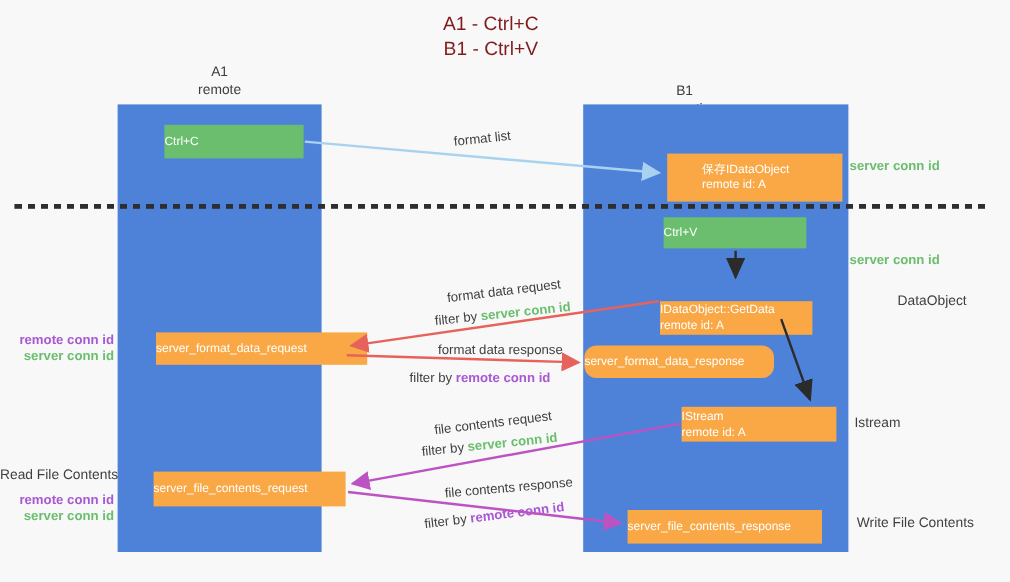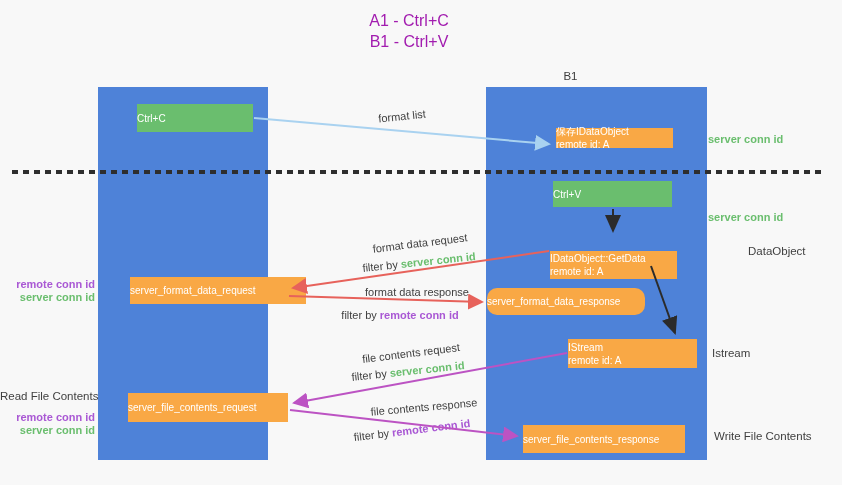--- a/index.html
+++ b/index.html
@@ -12,21 +12,21 @@
     --purpletext:#a958d4;
     --greentext:#6abe6e;
     --dark:#3f3f3f;
     --bg:#f8f8f8;
   }
   html,body{margin:0;padding:0;}
   body{font-family:"Liberation Sans", sans-serif;}
   .stage{position:relative;width:842px;height:485px;background:var(--bg);overflow:hidden;}
 
   .title{position:absolute;left:409px;top:10px;transform:translateX(-50%);
-    text-align:center;font-size:16px;line-height:21px;color:#a21caf;white-space:nowrap;}
+    text-align:center;font-size:16px;line-height:21px;color:#7f1d1d;white-space:nowrap;}
 
   .col{position:absolute;top:87px;height:373px;background:var(--blue);}
   .col-left{left:98px;width:170px;}
   .col-right{left:486px;width:221px;}
   .col-header{position:absolute;top:53px;text-align:center;font-size:11.5px;
     line-height:15px;color:#3d3d3d;}
   .col-header.left{left:98px;width:170px;}
   .col-header.right{left:460px;width:221px;margin-top:16px;}
 
   .dotted{position:absolute;left:12px;top:170px;width:813px;height:4px;
@@ -51,35 +51,39 @@
 </head>
 <body>
 
 <div class="stage">
 
   <div class="title">
     <div>A1 - Ctrl+C</div>
     <div>B1 - Ctrl+V</div>
   </div>
 
+  <div class="col-header left">
+    <div>A1</div>
+    <div>remote</div>
+  </div>
   <div class="col-header right">
     <div>B1</div>
     <div>connection</div>
   </div>
 
   <div class="col col-left"></div>
   <div class="col col-right"></div>
 
   <div class="dotted"></div>
 
   <div class="box green" style="left:137px;top:104px;width:116px;height:28px;">
     <div>Ctrl+C</div>
   </div>
 
-  <div class="box orange" style="left:556px;top:128px;width:117px;height:20px;">
+  <div class="box orange" style="left:556px;top:128px;width:117px;height:40px;padding-left:29px;">
     <div>保存IDataObject</div>
     <div>remote id: A</div>
   </div>
 
   <div class="box green" style="left:553px;top:181px;width:119px;height:26px;">
     <div>Ctrl+V</div>
   </div>
 
   <div class="box orange" style="left:550px;top:237px;width:127px;height:28px;margin-top:14px;">
     <div>IDataObject::GetData</div>

